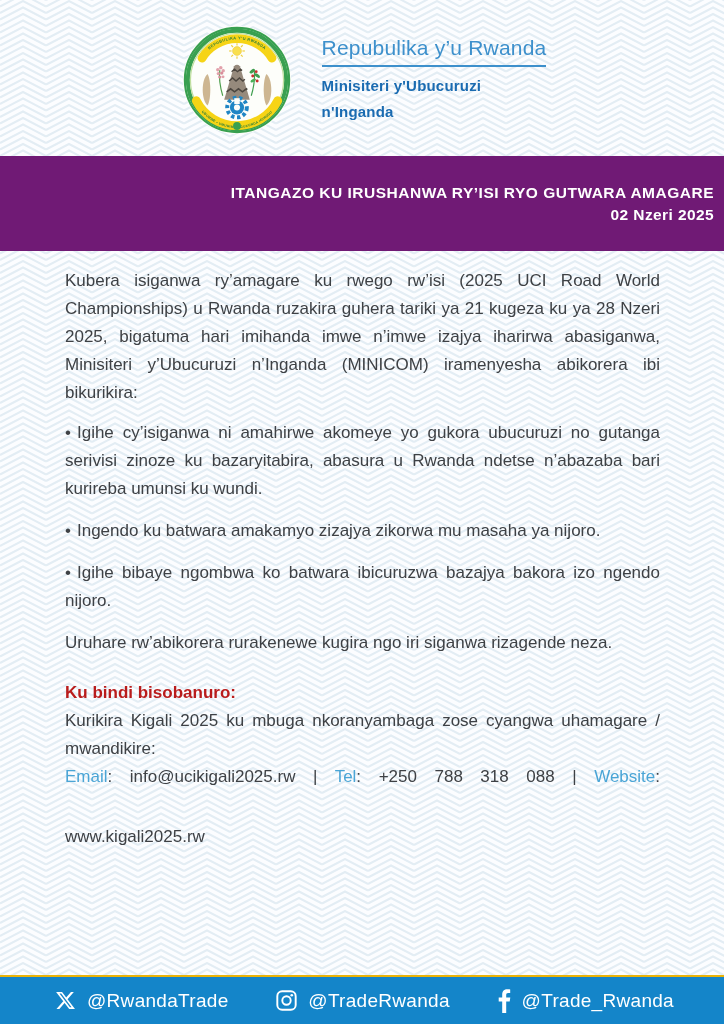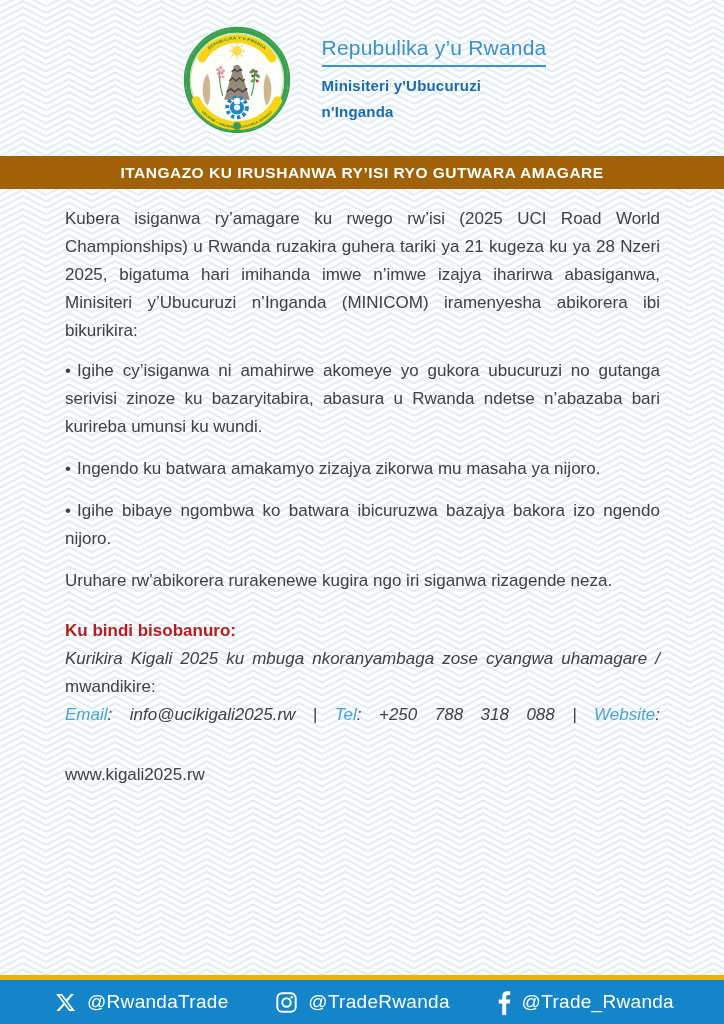--- a/index.html
+++ b/index.html
@@ -38,24 +38,24 @@
     font-size: 15px;
     font-weight: bold;
     color: #1a6bb1;
     line-height: 26px;
     letter-spacing: 0.2px;
   }
 
   
   .banner {
     margin-top: 17px;
-    background: #a16207;
+    background: #701a75;
     color: #ffffff;
-    text-align: center;
-    padding: 7px 10px;
+    text-align: right;
+    padding: 27px 10px;
   }
   .banner-title {
     font-size: 15.5px;
     font-weight: bold;
     letter-spacing: 0.5px;
     line-height: 19px;
   }
   .banner-date {
     font-size: 15.5px;
     font-weight: bold;
@@ -68,31 +68,31 @@
     padding: 16px 64px 0 65px;
     font-size: 17px;
     line-height: 28px;
   }
   .body-text p { margin: 0; }
   .intro { text-align: justify; margin-bottom: 12px !important; }
   .bullet { text-align: justify; margin-bottom: 14px !important; }
   .bchar { padding-right: 6px; }
   .closing { margin: 6px 0 22px !important; }
   .info-heading { font-weight: bold; color: #b91c1c; }
-  .jline { display: block; text-align: justify; text-align-last: justify; font-style: italic; }
+  .jline { display: block; text-align: justify; text-align-last: justify; }
   .label { color: #4aa5d6; }
   .website { display: block; margin-top: 32px; }
 
   
   .footer {
     position: absolute;
     left: 0; right: 0; bottom: 0;
     height: 49px;
     background: #1485c9;
-    border-top: 5px solid #eab308;
+    border-top: 2px solid #eab308;
     display: flex;
     align-items: center;
     justify-content: space-between;
     padding: 0 50px 0 55px;
     color: #ffffff;
     box-sizing: border-box;
   }
   .social {
     display: flex;
     align-items: center;
@@ -198,20 +198,21 @@
         <div class="divider"></div>
         <div class="ministry">
           <span>Minisiteri y'Ubucuruzi</span><br>
           <span>n'Inganda</span>
         </div>
       </div>
     </header>
 
     <div class="banner">
       <div class="banner-title">ITANGAZO KU IRUSHANWA RY’ISI RYO GUTWARA AMAGARE</div>
+      <div class="banner-date">02 Nzeri 2025</div>
     </div>
 
     <main class="body-text">
       <p class="intro">Kubera isiganwa ry’amagare ku rwego rw’isi (2025 UCI Road World Championships) u Rwanda ruzakira guhera tariki ya 21 kugeza ku ya 28 Nzeri 2025, bigatuma hari imihanda imwe n’imwe izajya iharirwa abasiganwa, Minisiteri y’Ubucuruzi n’Inganda (MINICOM) iramenyesha abikorera ibi bikurikira:</p>
 
       <p class="bullet"><span class="bchar">•</span><span>Igihe cy’isiganwa ni amahirwe akomeye yo gukora ubucuruzi no gutanga serivisi zinoze ku bazaryitabira, abasura u Rwanda ndetse n’abazaba bari kurireba umunsi ku wundi.</span></p>
       <p class="bullet"><span class="bchar">•</span><span>Ingendo ku batwara amakamyo zizajya zikorwa mu masaha ya nijoro.</span></p>
       <p class="bullet"><span class="bchar">•</span><span>Igihe bibaye ngombwa ko batwara ibicuruzwa bazajya bakora izo ngendo nijoro.</span></p>
 
       <p class="closing">Uruhare rw’abikorera rurakenewe kugira ngo iri siganwa rizagende neza.</p>

